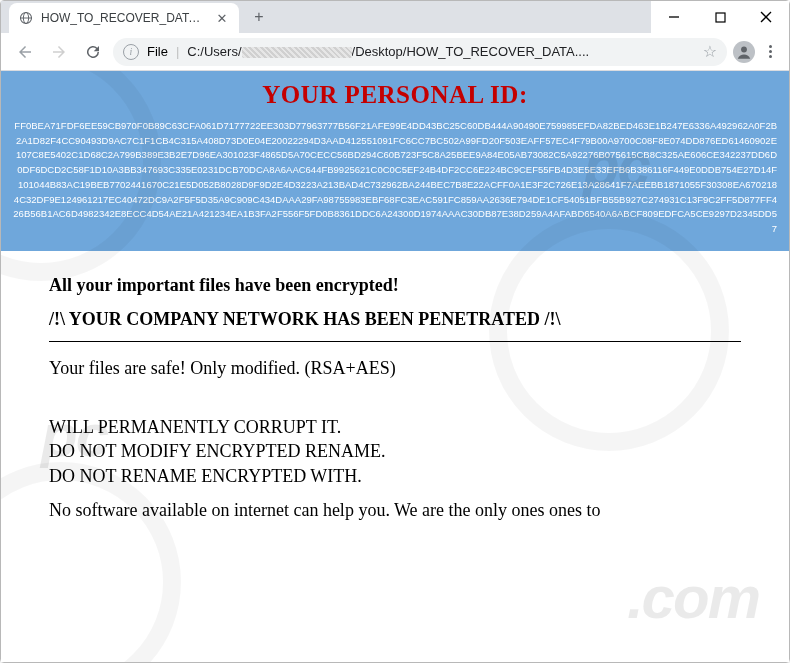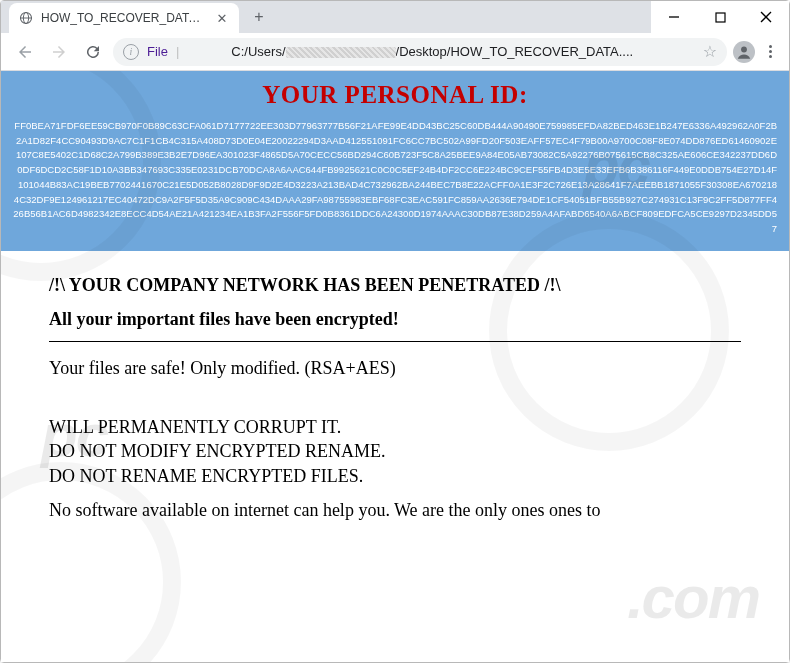--- a/index.html
+++ b/index.html
@@ -17,23 +17,23 @@
 
 .win-controls { display: flex; }
 .win-btn { width: 46px; height: 32px; display: flex; align-items: center; justify-content: center; color: #000; cursor: pointer; }
 
 .toolbar { height: 38px; display: flex; align-items: center; gap: 6px; padding: 0 10px; background: #fff; border-bottom: 1px solid #dadce0; }
 .nav-btn { width: 28px; height: 28px; display: flex; align-items: center; justify-content: center; color: #9aa0a6; border-radius: 50%; cursor: pointer; }
 .nav-btn.active { color: #5f6368; }
 
 .omnibox { flex: 1; height: 28px; background: #f1f3f4; border-radius: 14px; display: flex; align-items: center; padding: 0 10px; gap: 8px; font-size: 13px; color: #5f6368; }
 .omnibox .info-icon { width: 16px; height: 16px; display: flex; align-items: center; justify-content: center; border-radius: 50%; border: 1px solid #9aa0a6; color: #9aa0a6; font-size: 10px; font-style: italic; font-family: serif; }
-.omnibox .file-label { color: #4c1d95; text-align: center; }
+.omnibox .file-label { color: #000000; text-align: center; }
 .omnibox .divider { color: #c0c0c0; }
-.omnibox .url { flex: 1; white-space: nowrap; overflow: hidden; text-overflow: ellipsis; color: #202124; margin-left: 44px; }
+.omnibox .url { flex: 1; white-space: nowrap; overflow: hidden; text-overflow: ellipsis; color: #202124; }
 .omnibox .url .redacted { display: inline-block; width: 110px; height: 11px; background: repeating-linear-gradient(45deg,#d0d0d0,#d0d0d0 2px,#e6e6e6 2px,#e6e6e6 4px); border-radius: 2px; vertical-align: middle; filter: blur(0.4px); }
 .omnibox .star { color: #9aa0a6; font-size: 16px; }
 
 .avatar-btn { width: 22px; height: 22px; border-radius: 50%; background: #bdc1c6; display: flex; align-items: center; justify-content: center; }
 .avatar-btn svg { width: 20px; height: 20px; }
 .menu-dots { width: 18px; display: flex; flex-direction: column; align-items: center; gap: 2px; cursor: pointer; padding: 4px; }
 .menu-dots span { width: 3px; height: 3px; background: #5f6368; border-radius: 50%; }
 
 .content { flex: 1; overflow: hidden; position: relative; background: #fff; }
 .watermark { position: absolute; inset: 0; pointer-events: none; }
@@ -139,29 +139,29 @@
       <div class="wm-logo" style="left:40px;top:330px">pc</div>
       <div class="wm-logo" style="right:30px;bottom:30px">.com</div>
     </div>
 
     <div class="banner">
       <h1>YOUR PERSONAL ID:</h1>
       <div class="hex">FF0BEA71FDF6EE59CB970F0B89C63CFA061D7177722EE303D77963777B56F21AFE99E4DD43BC25C60DB444A90490E759985EFDA82BED463E1B247E6336A492962A0F2B2A1D82F4CC90493D9AC7C1F1CB4C315A408D73D0E04E20022294D3AAD412551091FC6CC7BC502A99FD20F503EAFF57EC4F79B00A9700C08F8E074DD876ED61460902E107C8E5402C1D68C2A799B389E3B2E7D96EA301023F4865D5A70CECC56BD294C60B723F5C8A25BEE9A84E05AB73082C5A92276B075615CB8C325AE606CE342237DD6D0DF6DCD2C58F1D10A3BB347693C335E0231DCB70DCA8A6AAC644FB9925621C0C0C5EF24B4DF2CC6E224BC9CEF55FB4D3E5E33EFB6B386116F449E0DDB754E27D14F101044B83AC19BEB7702441670C21E5D052B8028D9F9D2E4D3223A213BAD4C732962BA244BEC7B8E22ACFF0A1E3F2C726E13A28641F7AEEBB1871055F30308EA6702184C32DF9E124961217EC40472DC9A2F5F5D35A9C909C434DAAA29FA98755983EBF68FC3EAC591FC859AA2636E794DE1CF54051BFB55B927C274931C13F9C2FF5D877FF426B56B1AC6D4982342E8ECC4D54AE21A421234EA1B3FA2F556F5FD0B8361DDC6A24300D1974AAAC30DB87E38D259A4AFABD6540A6ABCF809EDFCA5CE9297D2345DD57</div>
     </div>
 
     <div class="body-text">
+      <p class="bold">All your important files have been encrypted!</p>
       <p class="bold">/!\ YOUR COMPANY NETWORK HAS BEEN PENETRATED /!\</p>
-      <p class="bold">All your important files have been encrypted!</p>
       <hr>
       <p>Your files are safe! Only modified. (RSA+AES)</p>
       <p>
         <br>
         <span>WILL PERMANENTLY CORRUPT IT.</span><br>
         <span>DO NOT MODIFY ENCRYPTED RENAME.</span><br>
-        <span>DO NOT RENAME ENCRYPTED FILES.</span>
+        <span>DO NOT RENAME ENCRYPTED WITH.</span>
       </p>
       <p>
         <span>No software available on internet can help you. We are the only ones ones to</span><br>
       </p>
     </div>
   </div>
 
 </div>
 
 </body></html>

